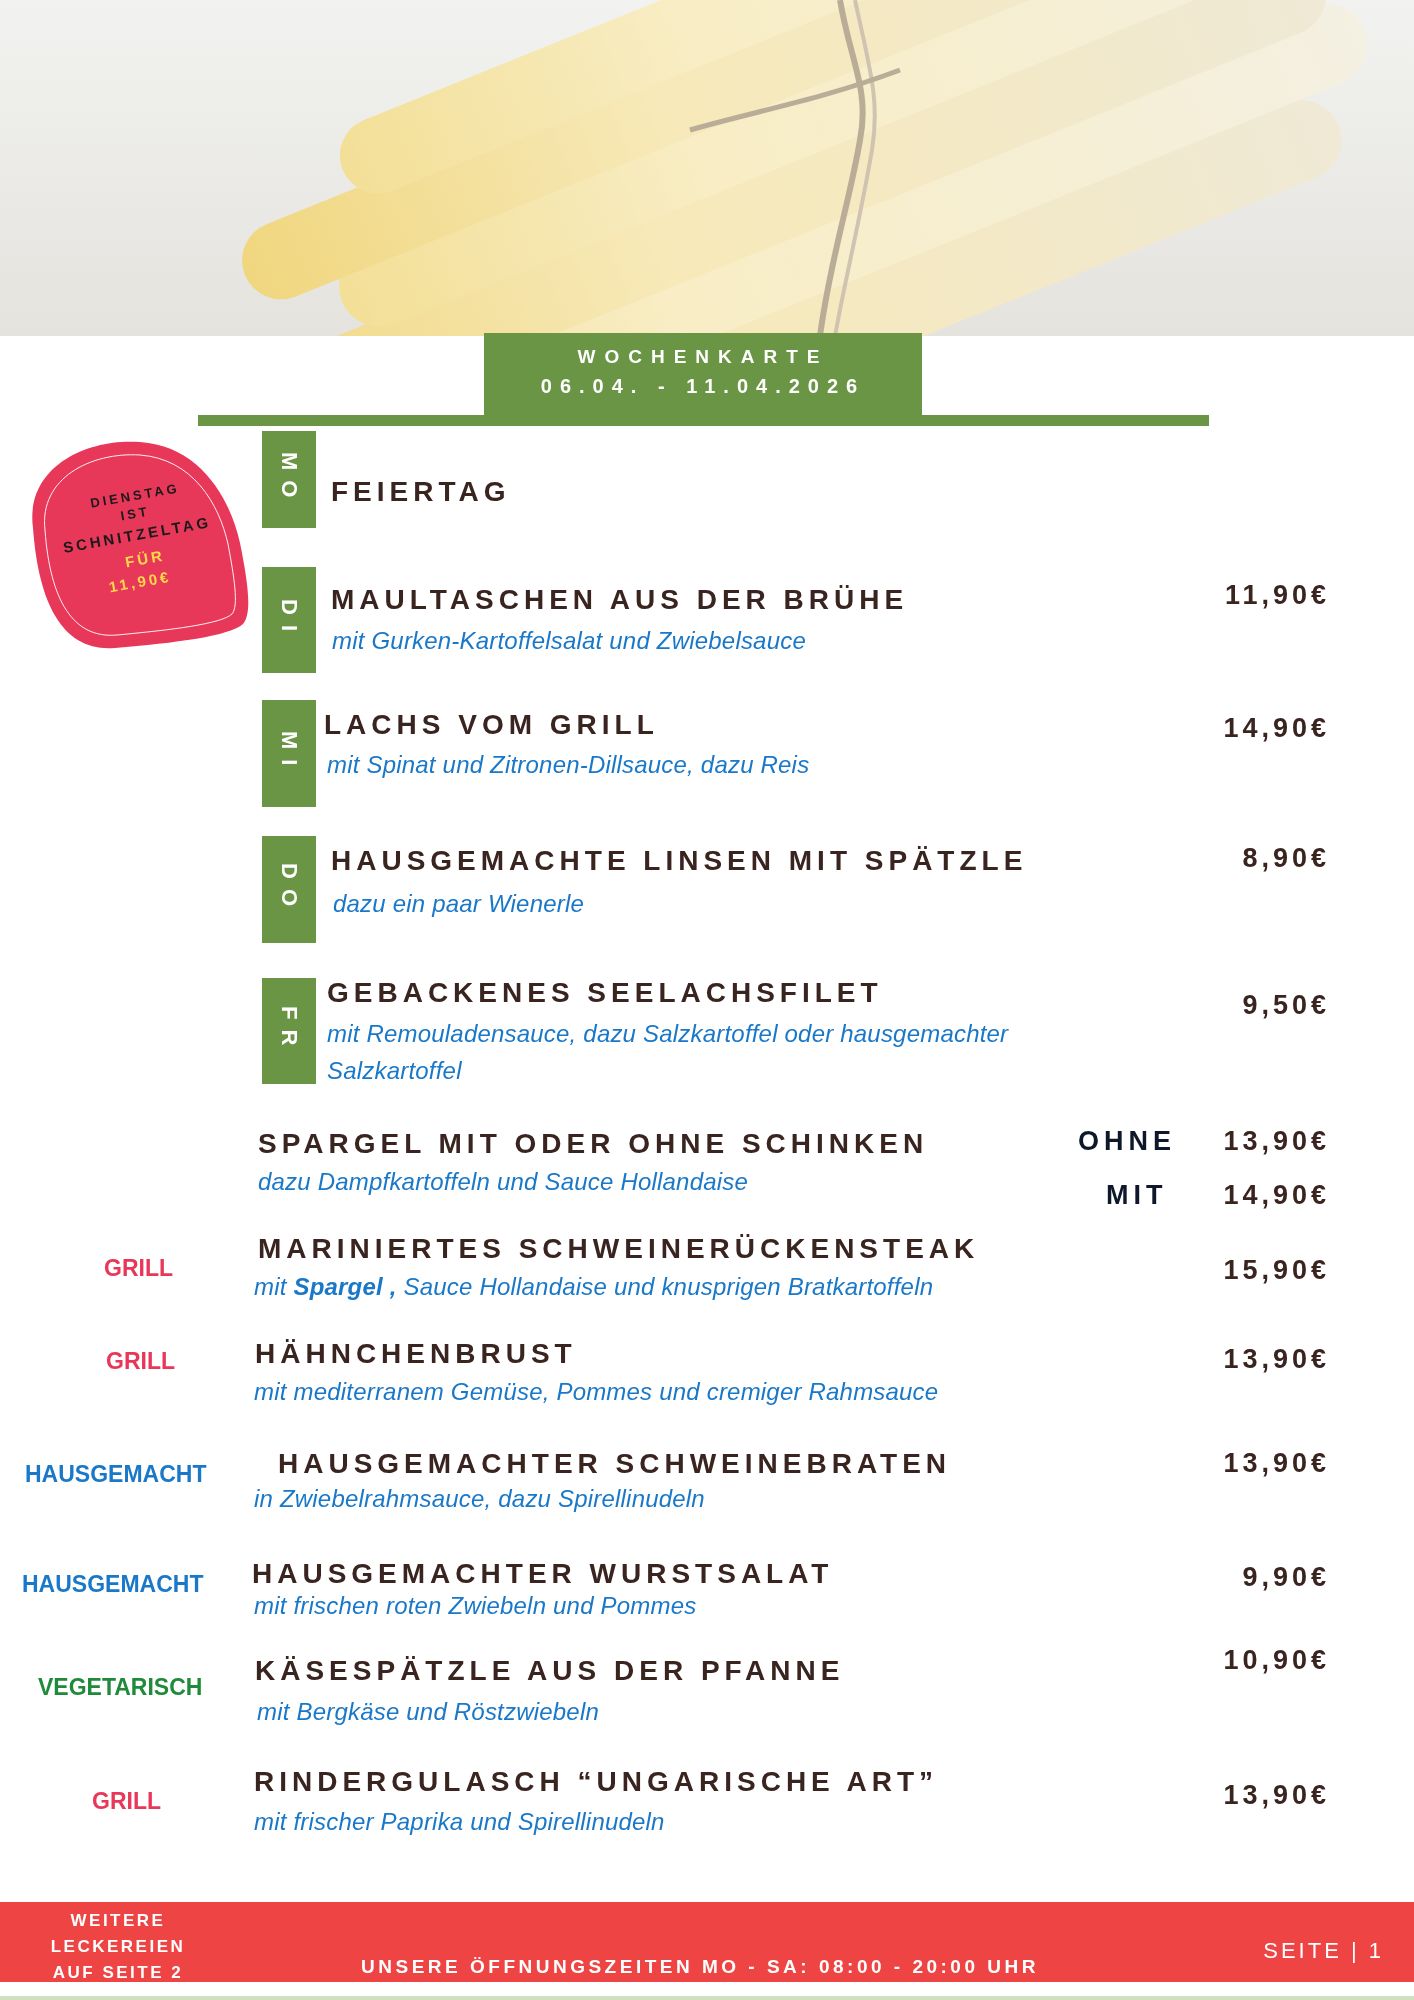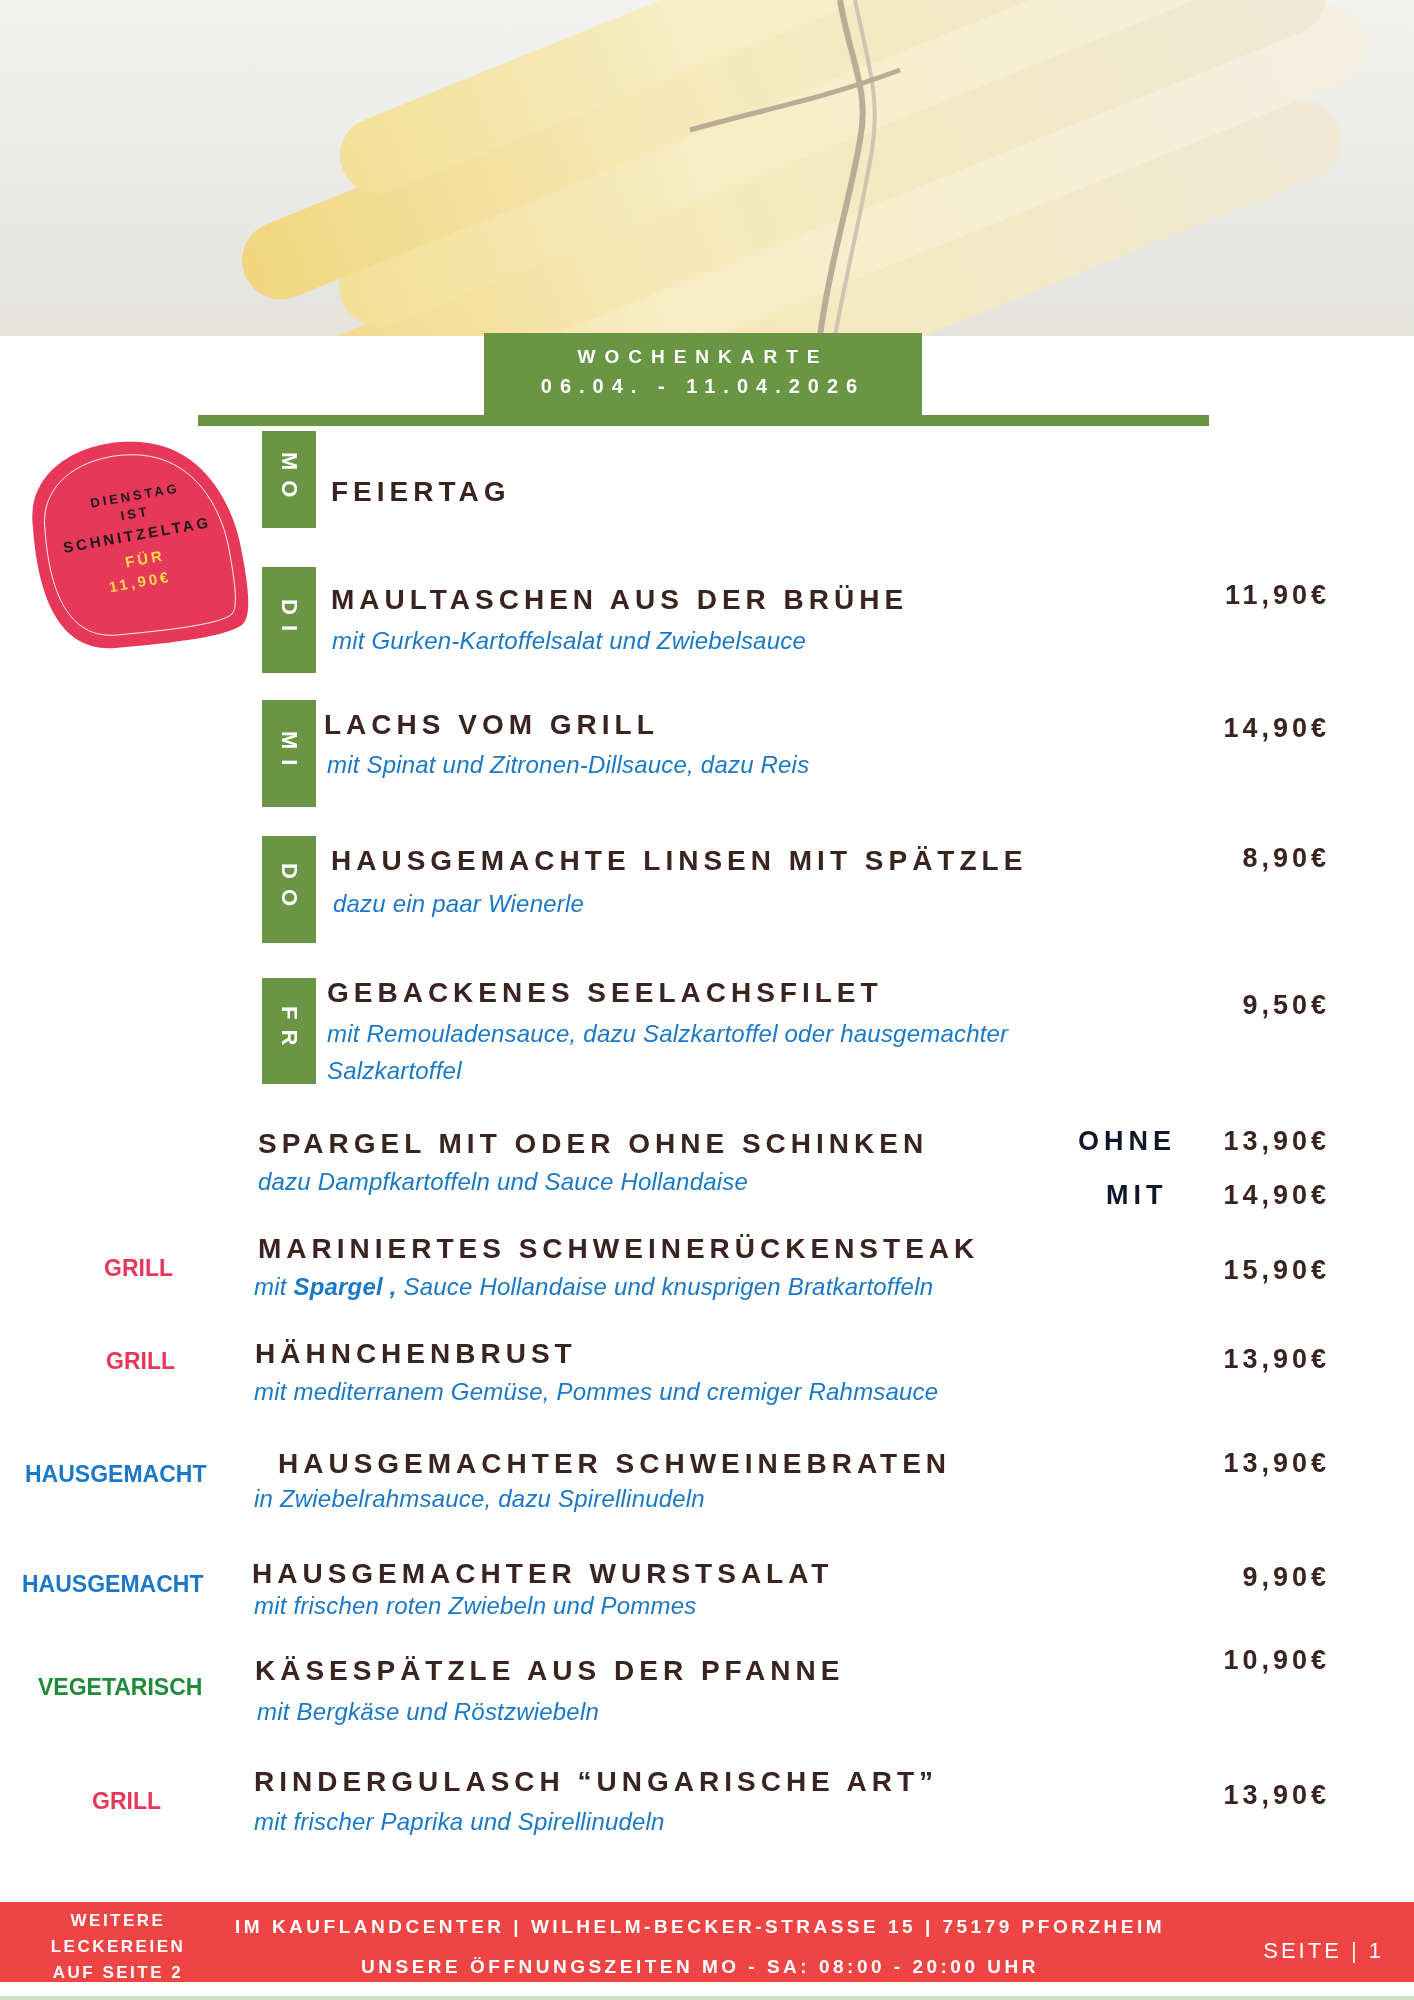--- a/index.html
+++ b/index.html
@@ -215,17 +215,16 @@
   <div class="dish-desc" style="left:254px;top:1808px;">mit frischer Paprika und Spirellinudeln</div>
   <div class="price" style="top:1780px;">13,90€</div>
 </div>
 
 <div class="footer">
   <div class="left">
     <div>WEITERE</div>
     <div>LECKEREIEN</div>
     <div>AUF SEITE 2</div>
   </div>
-  <div class="mid1">IM KAUFLANDCENTER | WILHELM-BECKER-STRASSE 15 | 75179 PFORZHEIM</div>
   <div class="mid2">UNSERE ÖFFNUNGSZEITEN MO - SA: 08:00 - 20:00 UHR</div>
   <div class="right">SEITE | 1</div>
 </div>
 <div class="footer-bottom"></div>
 
 </body></html>

